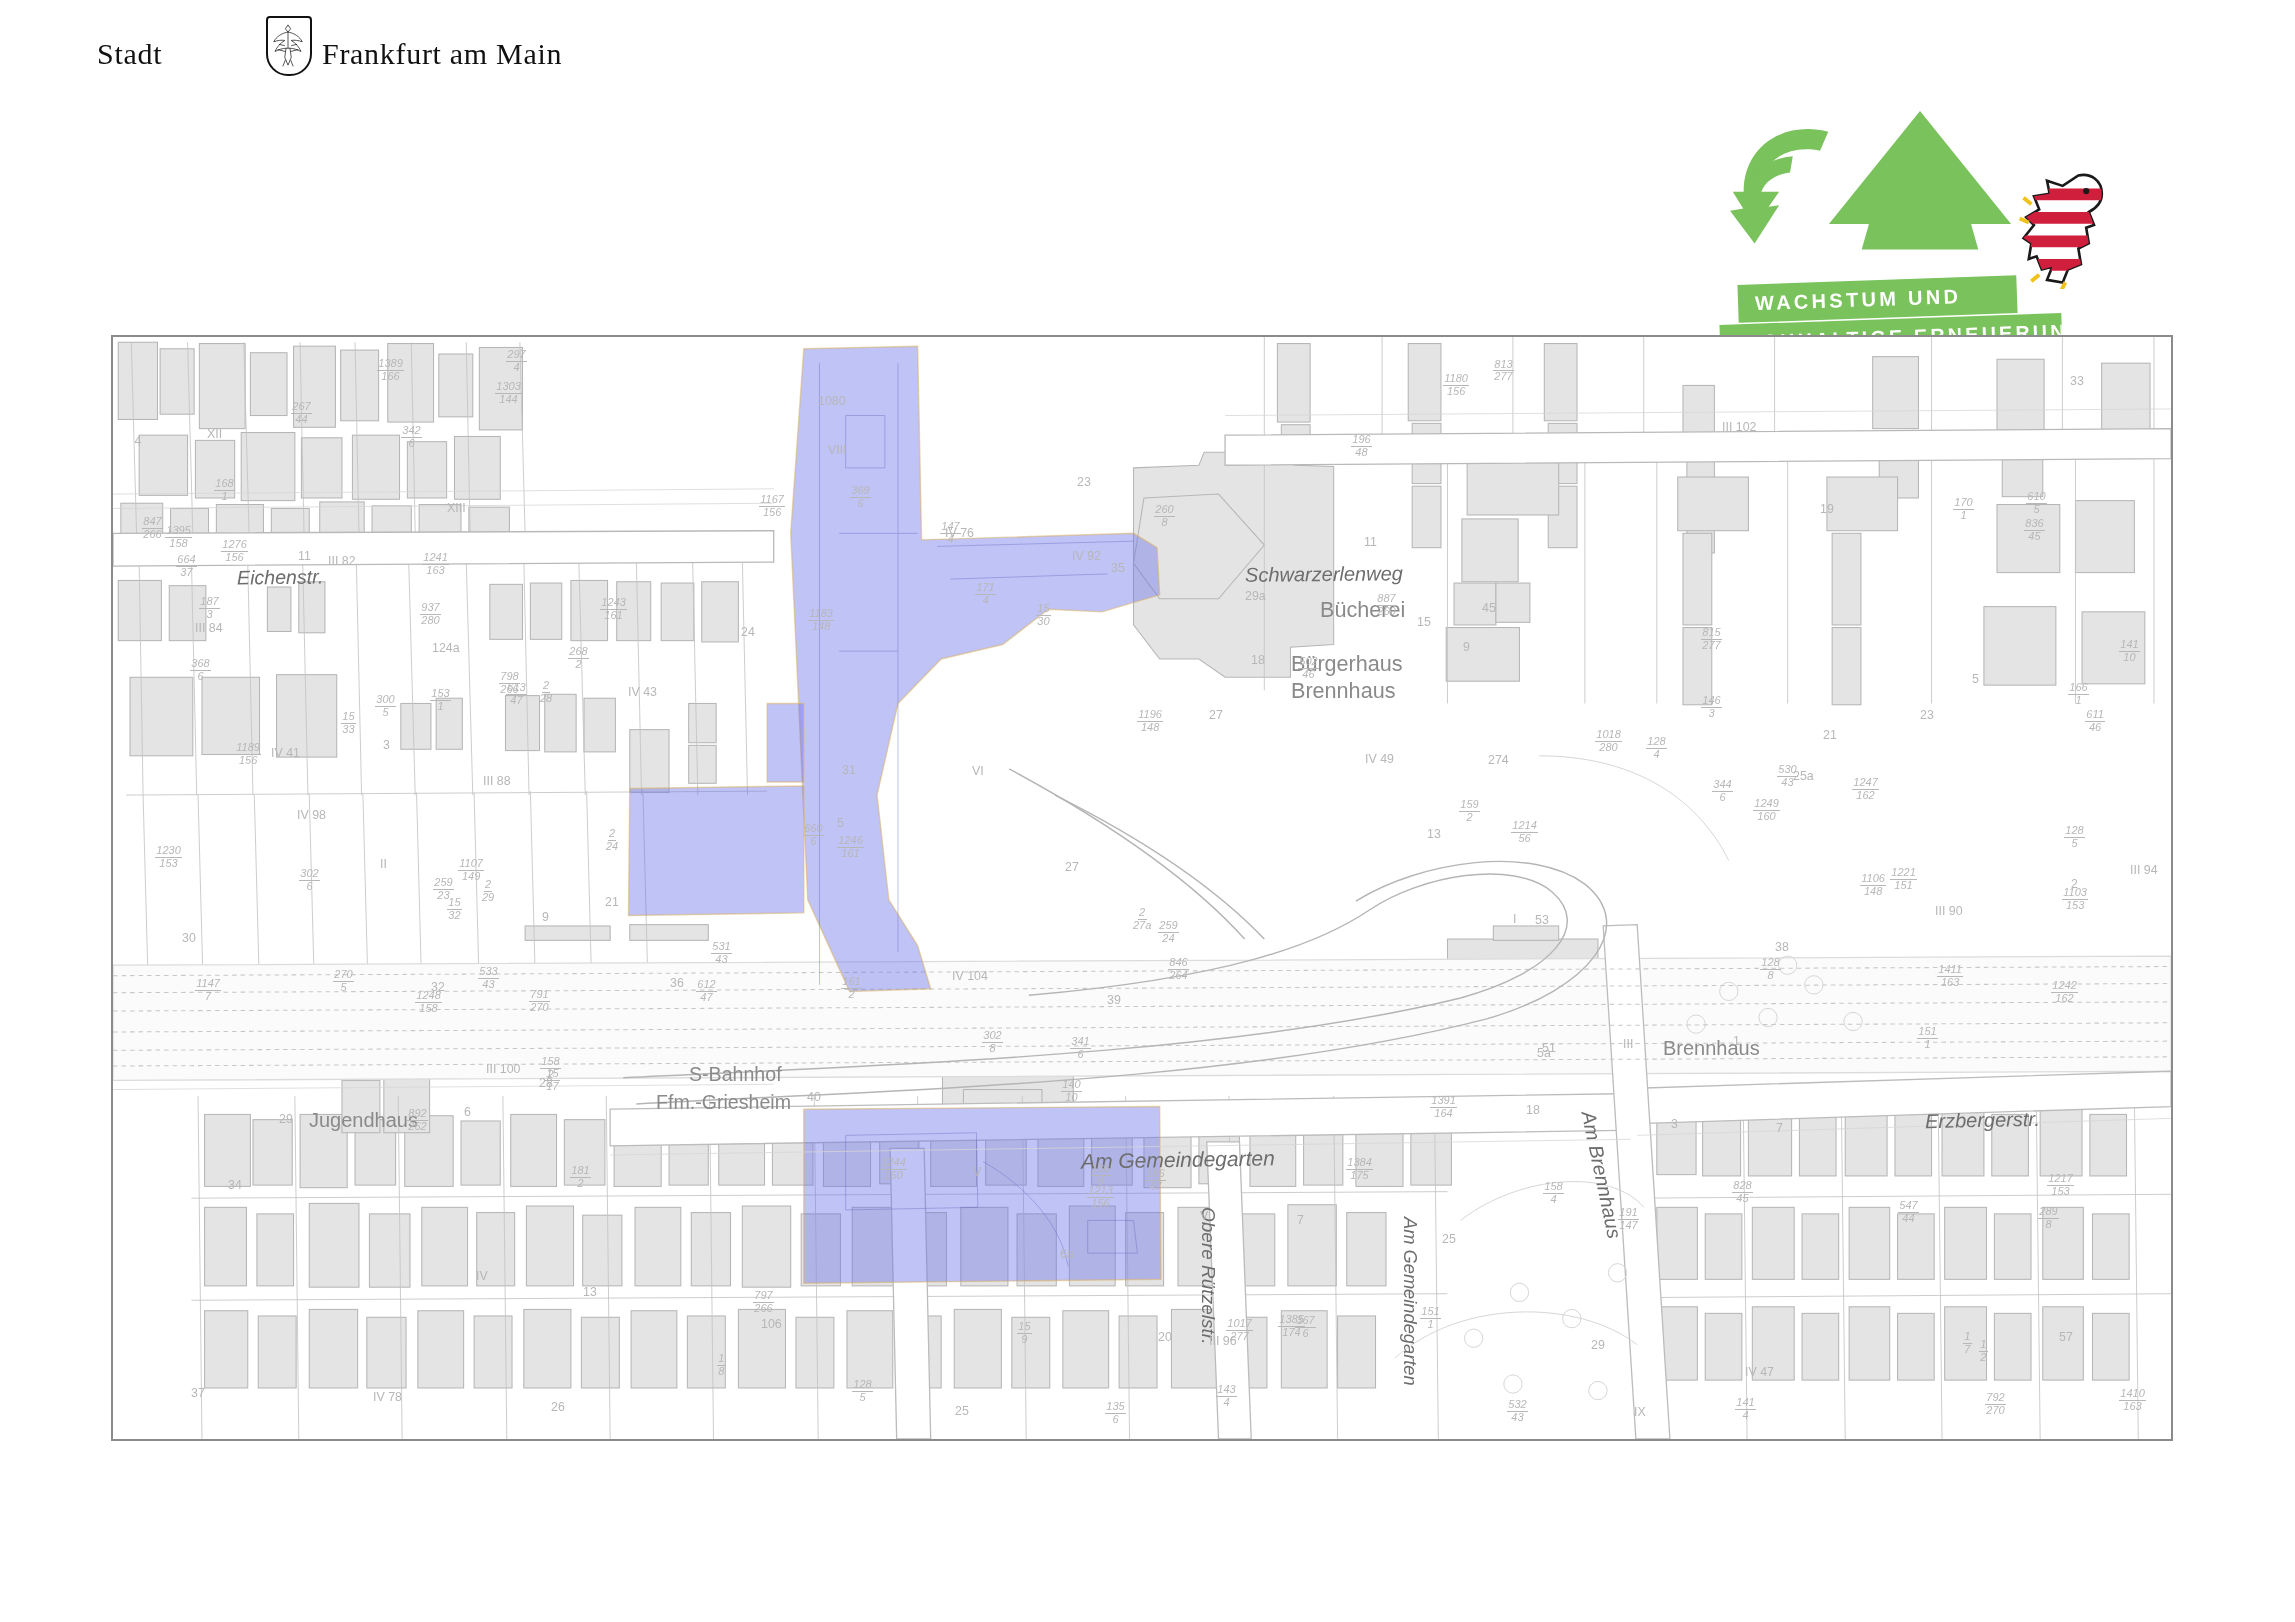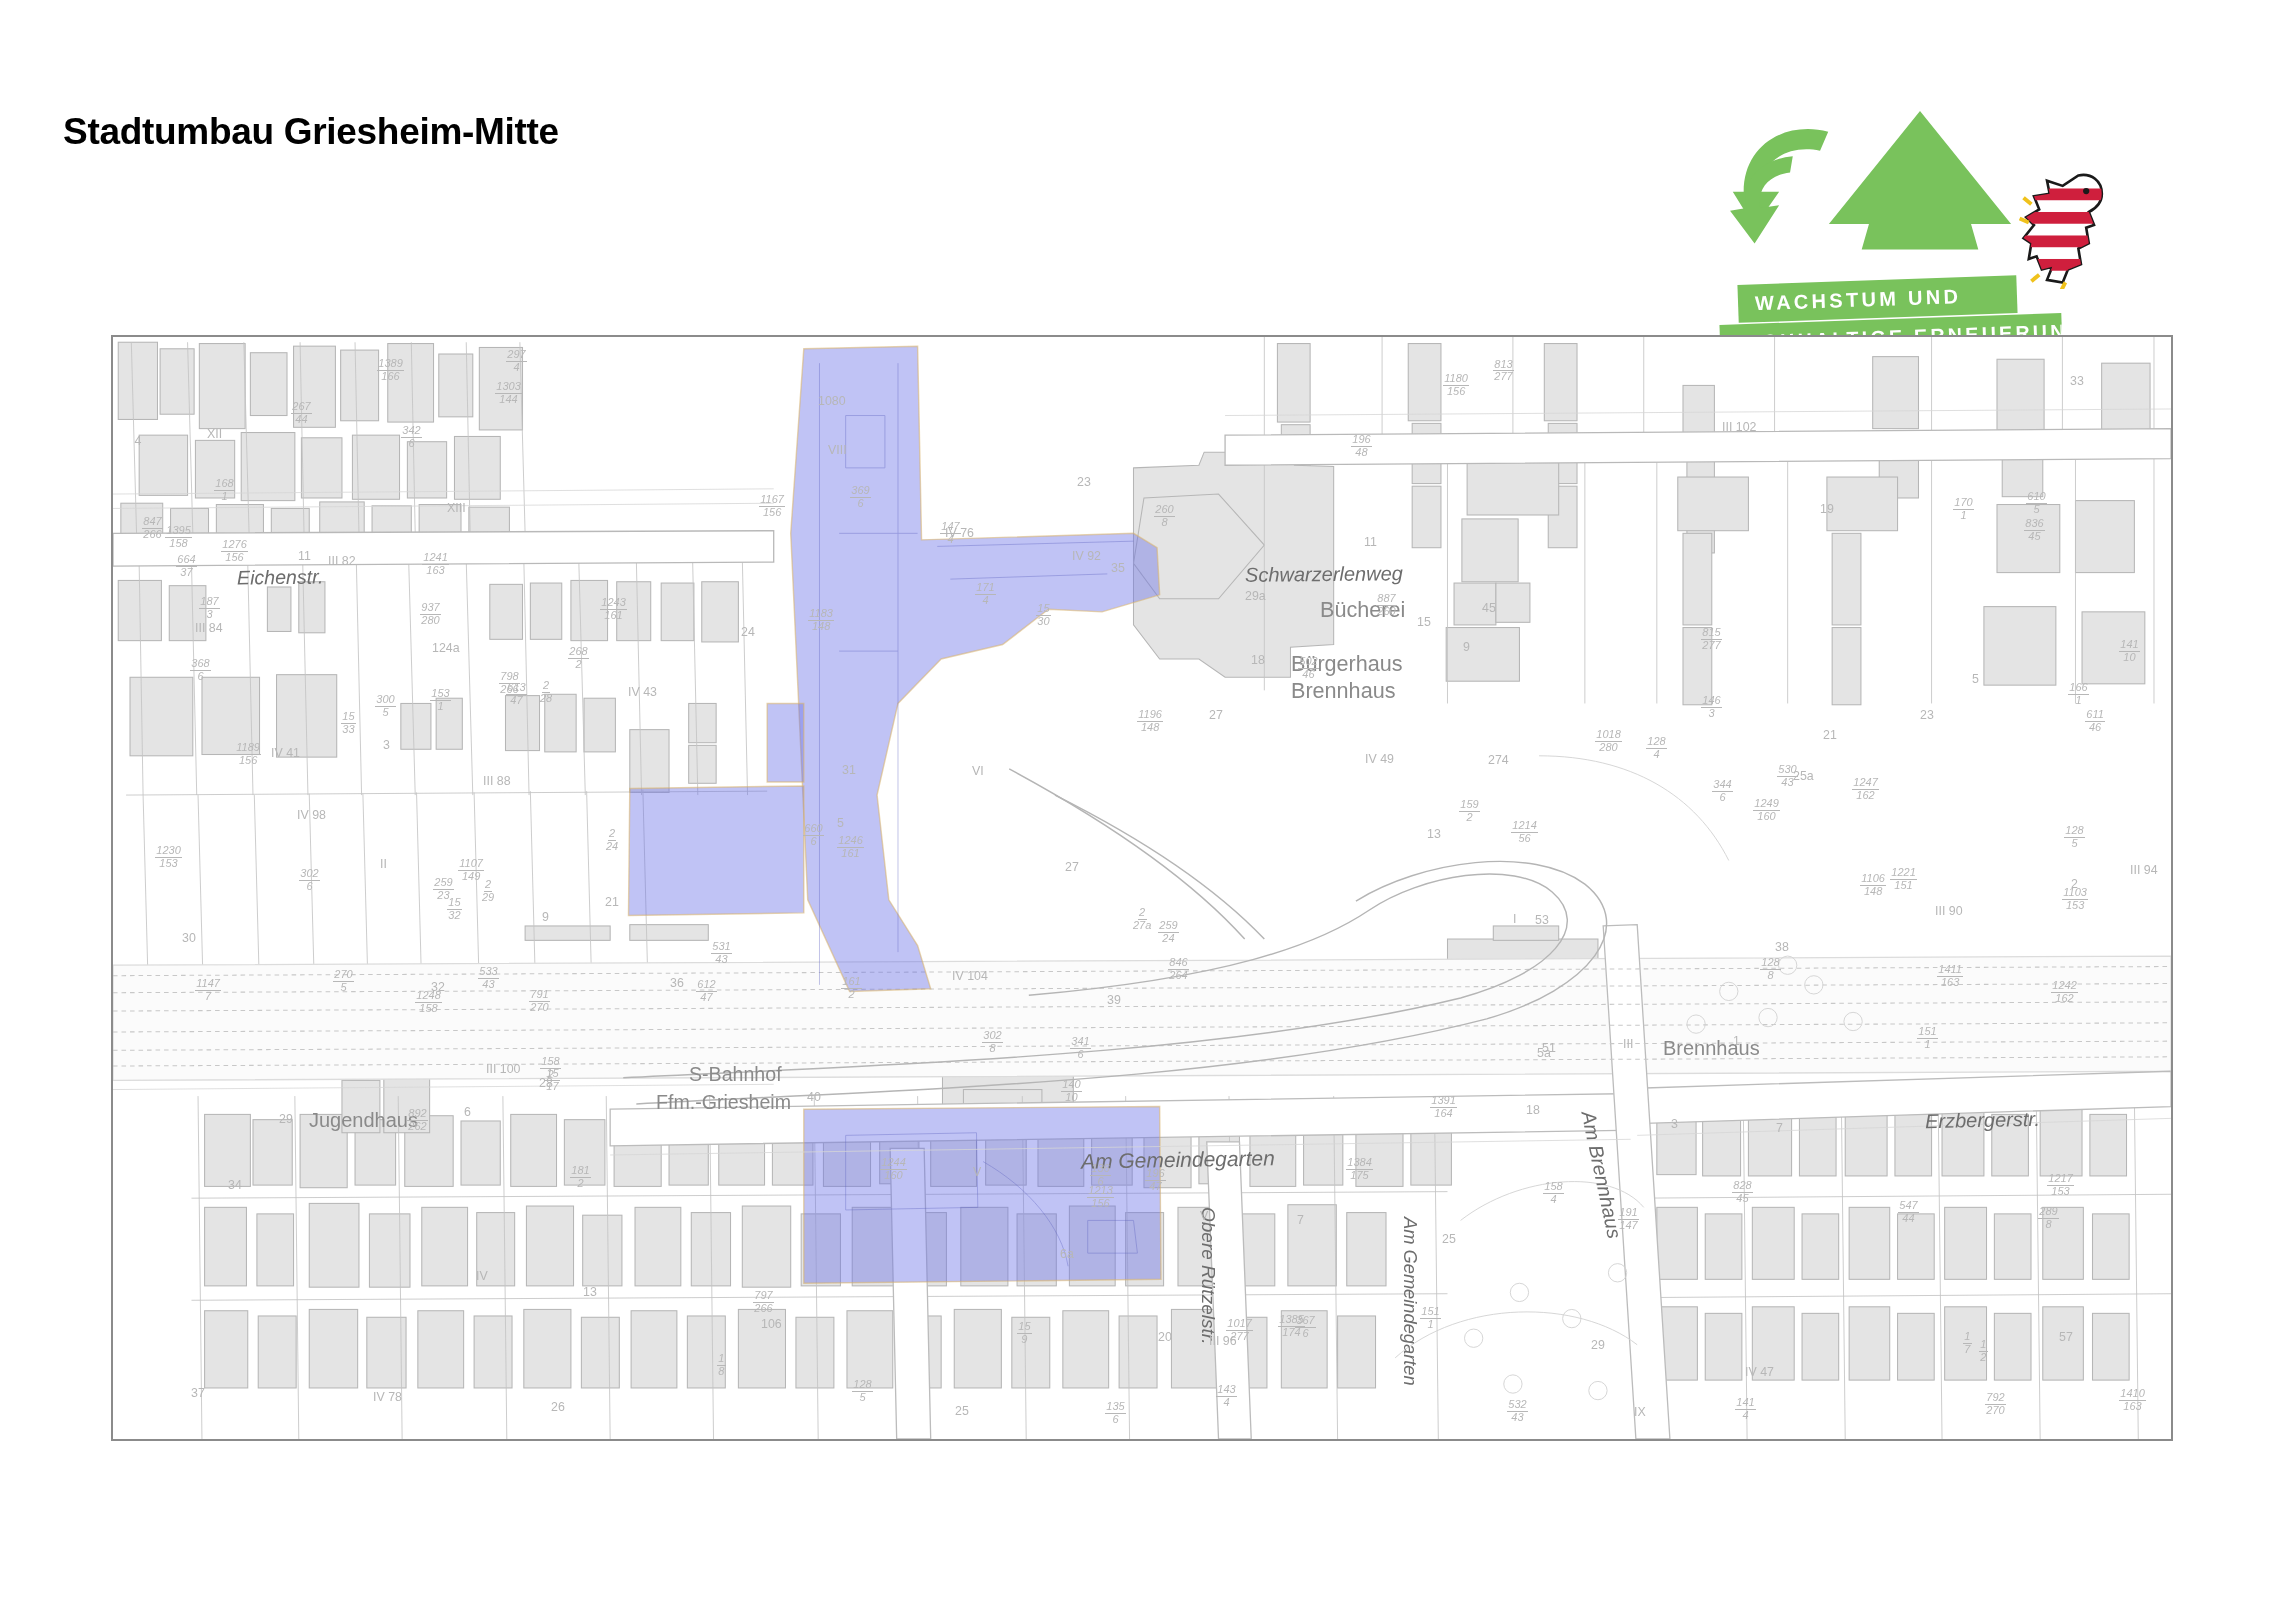--- a/index.html
+++ b/index.html
@@ -56,22 +56,42 @@
      font-family:"Liberation Sans","DejaVu Sans",sans-serif;}
 
   
   #footer{position:absolute;left:0;top:1446px;width:2295px;height:177px;}
 </style>
 </head>
 <body>
 
 <div id="header">
 
-
-  <div id="subtitle">Stadtumbau Griesheim-Mitte</div>
+  <div id="city-logo">
+    <span class="city-word" id="city-word-1">Stadt</span>
+    <div id="city-crest">
+      <div class="crest-shield"></div>
+      <svg class="crest-bird" viewBox="0 0 52 74">
+        <g fill="none" stroke="#111" stroke-width="1.1">
+          <path d="M26 6 l-4 6 l4 5 l4-5 z"></path>
+          <path d="M26 17 C16 19 8 24 4 32 C10 30 16 29 21 30"></path>
+          <path d="M26 17 C36 19 44 24 48 32 C42 30 36 29 31 30"></path>
+          <path d="M21 30 C14 34 9 40 6 47 C12 44 18 42 23 42"></path>
+          <path d="M31 30 C38 34 43 40 46 47 C40 44 34 42 29 42"></path>
+          <path d="M23 42 L21 56 L26 68 L31 56 L29 42 Z"></path>
+          <path d="M26 17 L26 42"></path>
+          <path d="M22 60 L18 70 M30 60 L34 70"></path>
+          <path d="M12 36 L21 38 M40 36 L31 38"></path>
+          <path d="M10 44 L22 47 M42 44 L30 47"></path>
+        </g>
+      </svg>
+    </div>
+    <span class="city-word" id="city-word-2">Frankfurt am Main</span>
+  </div>
+
 
   <div class="wlogo" id="hdr-wlogo">
     <div class="wl-inner">
       <svg class="wl-arrow" viewBox="0 0 100 110">
         <path d="M4 54 C4 20 34 2 66 10 L60 24 C36 19 16 32 16 54 L30 54 L12 80 L-4 54 Z" fill="#79c25c" transform="translate(8,0)"></path>
         <path d="M46 40 C30 42 22 52 24 66 L38 64 L20 92 L2 68 L14 66 C10 44 26 30 48 28 Z" fill="#79c25c"></path>
       </svg>
       <svg class="wl-tree" viewBox="0 0 100 90">
         <path d="M50 0 L100 62 L78 62 L82 76 L18 76 L22 62 L0 62 Z" fill="#79c25c"></path>
       </svg>

